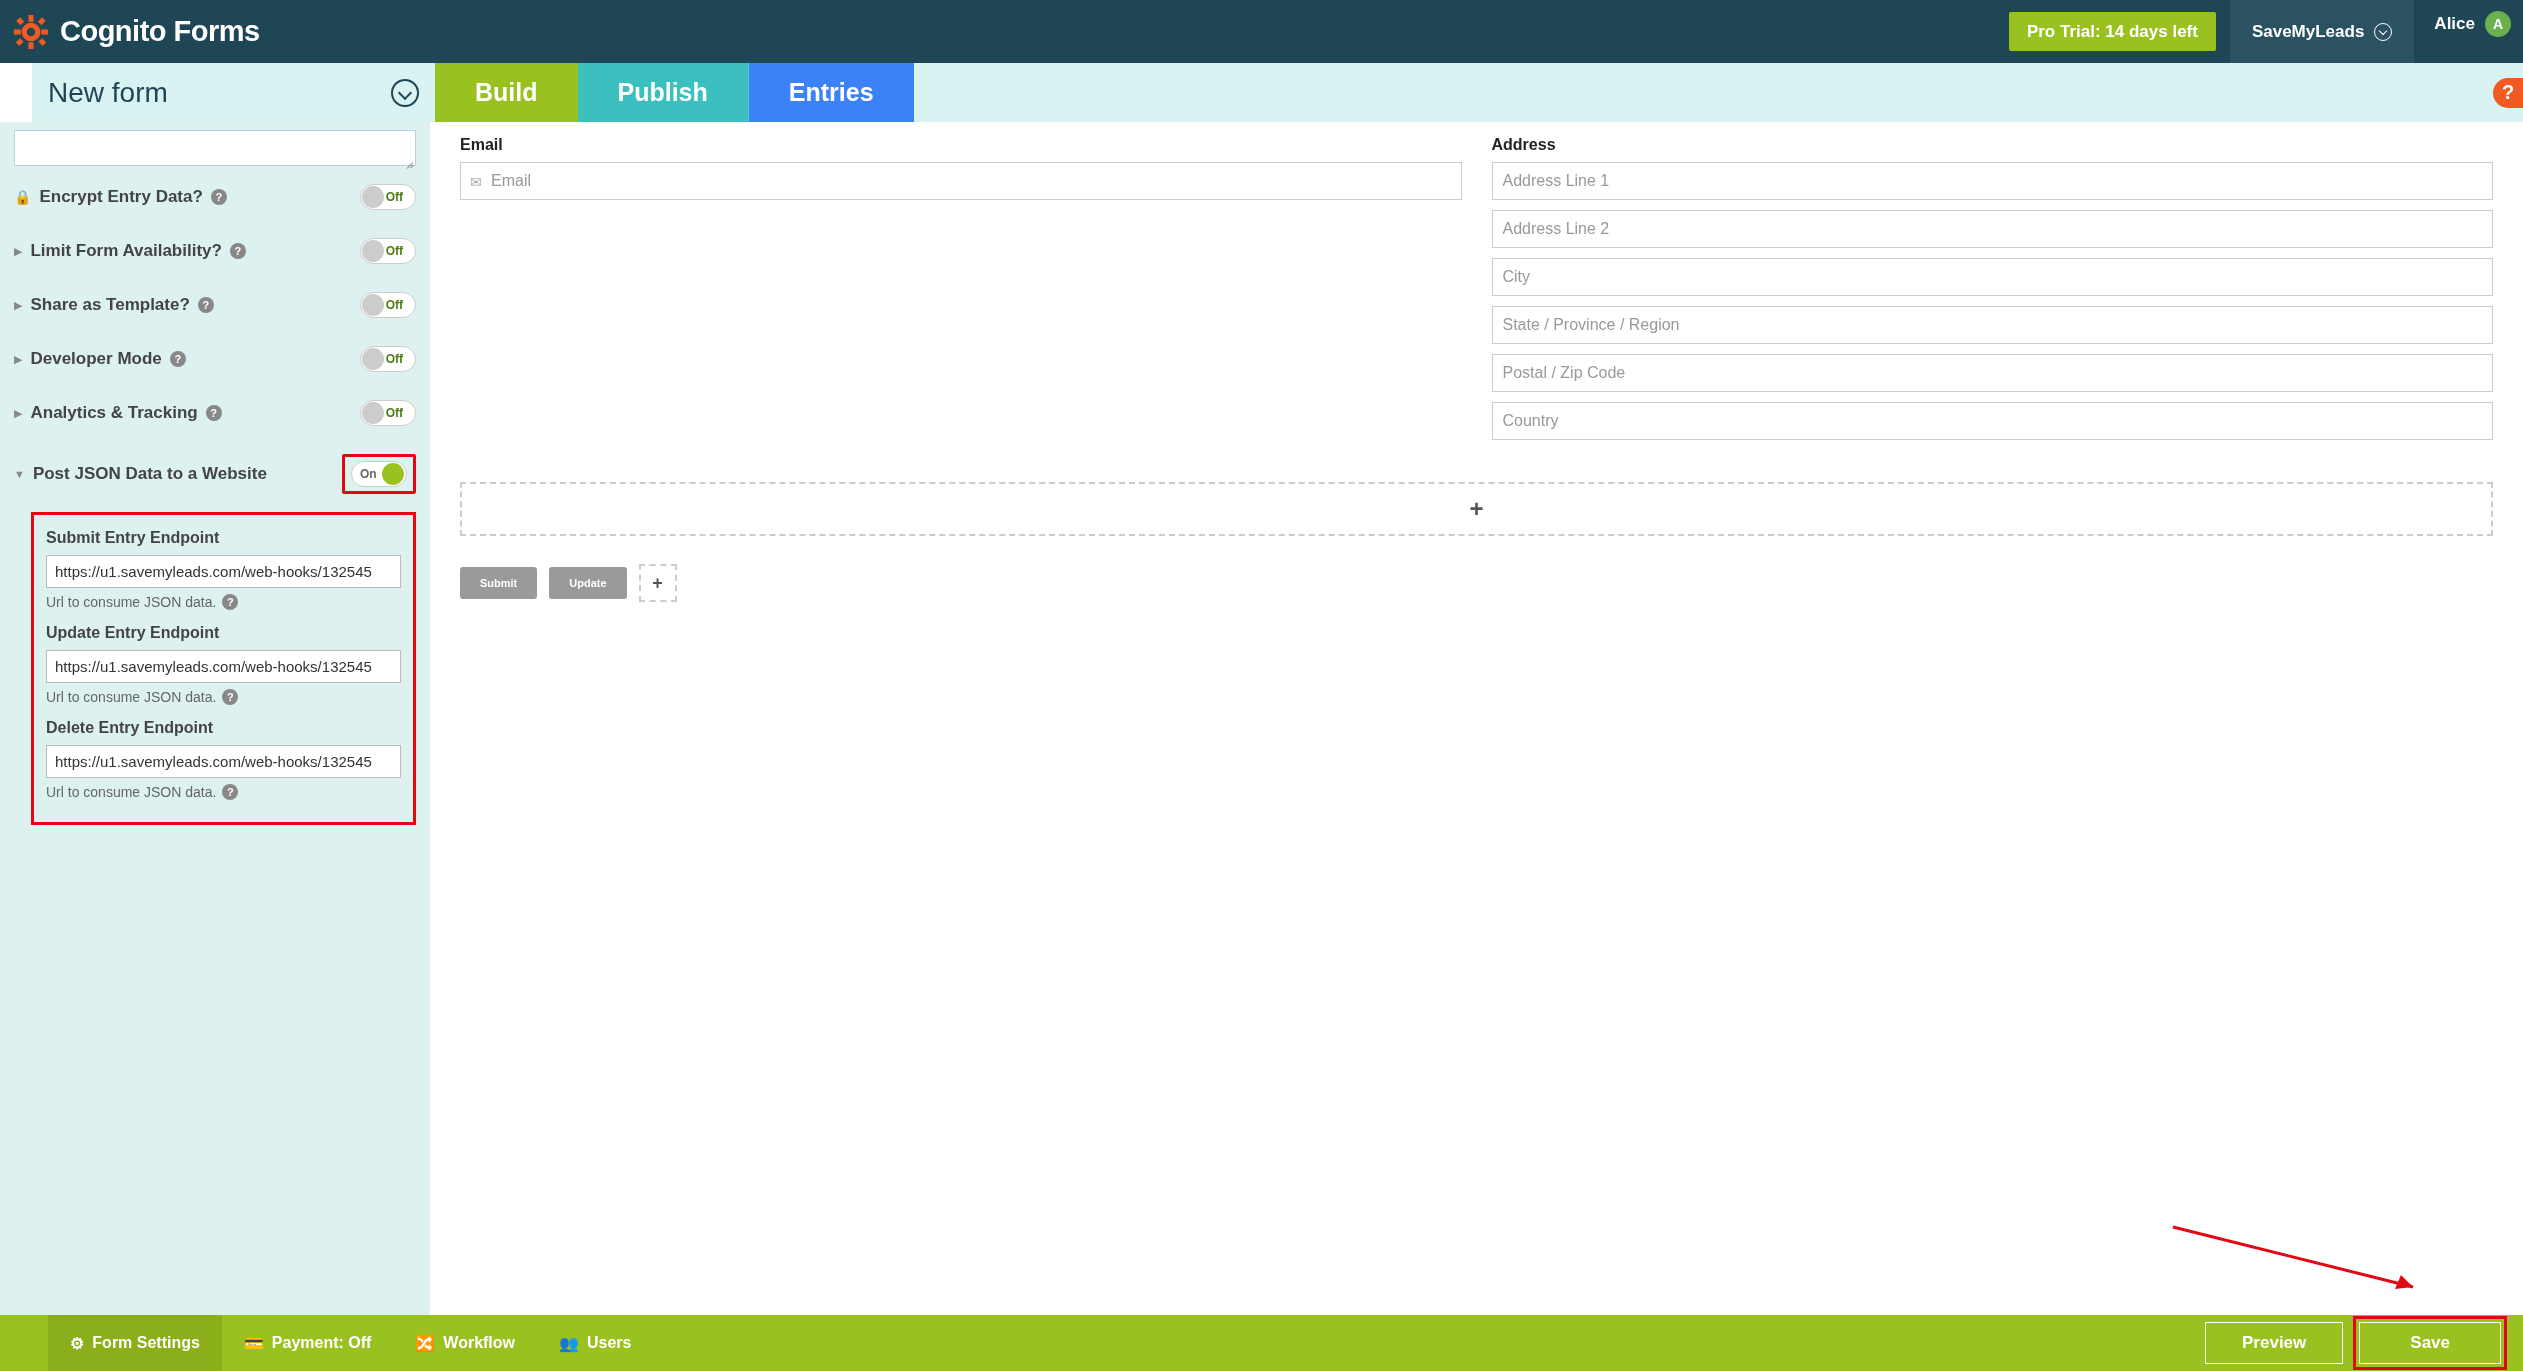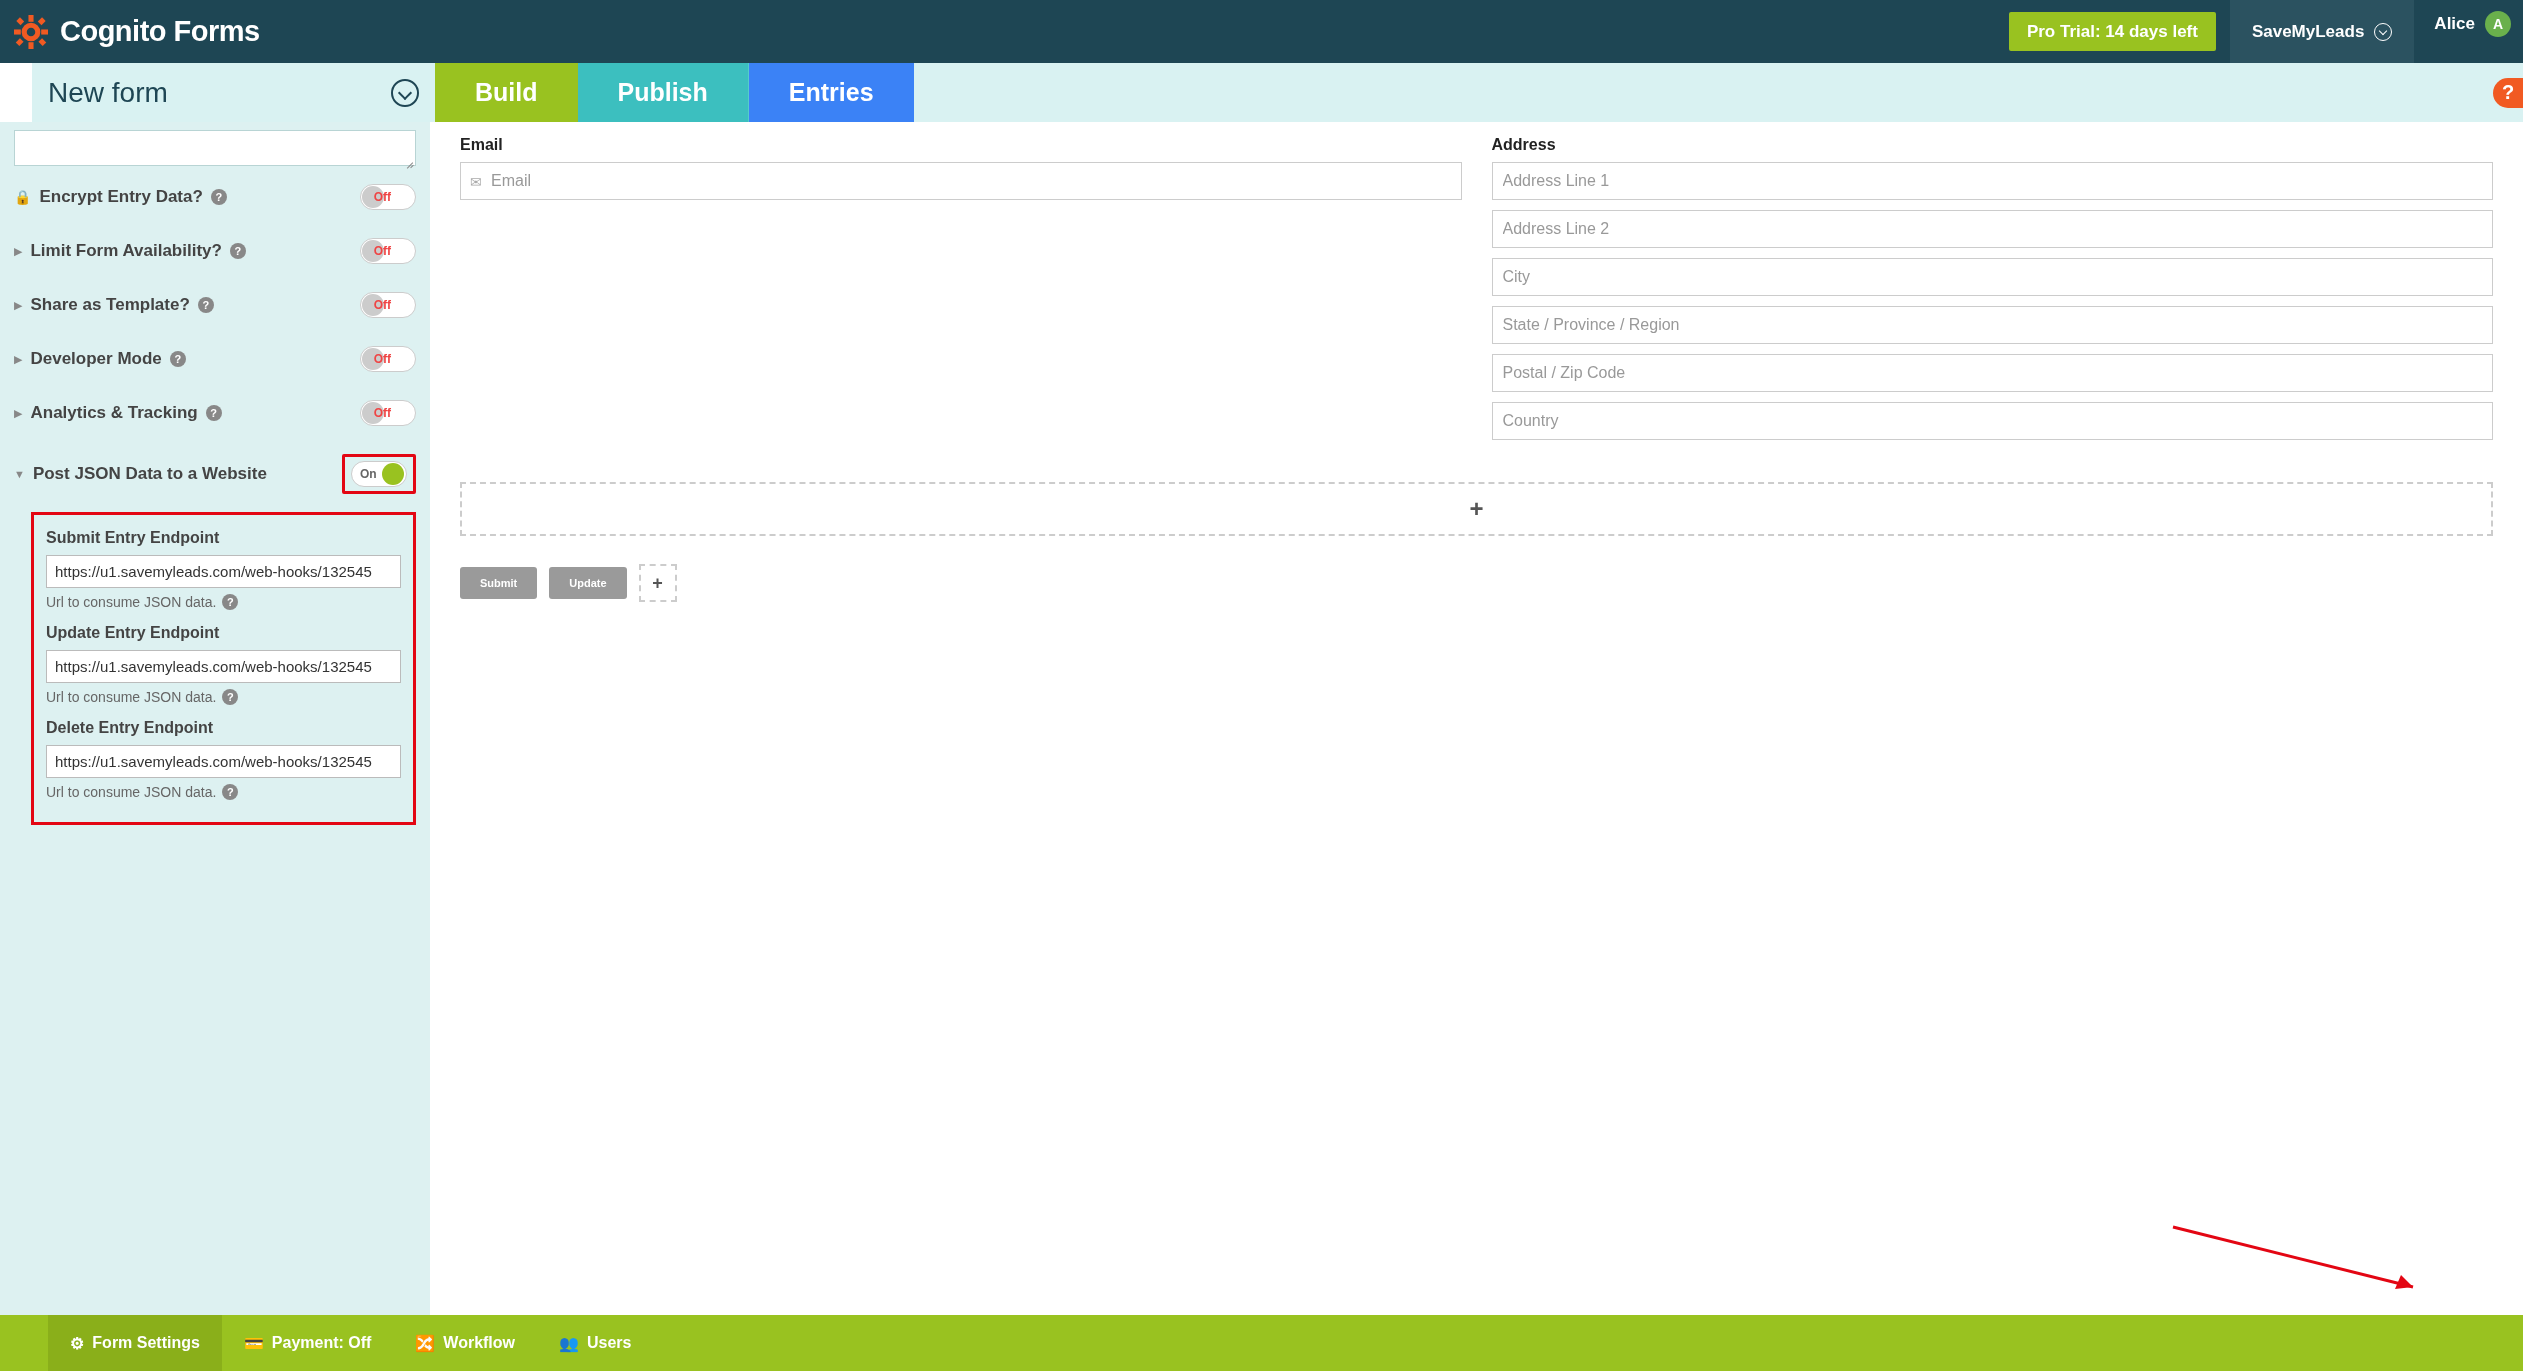--- a/index.html
+++ b/index.html
@@ -37,21 +37,21 @@
 .setting-row { display: flex; align-items: center; justify-content: space-between; padding: 14px 0; }
 .setting-label-wrap { display: flex; align-items: center; gap: 8px; cursor: pointer; }
 .setting-label { font-size: 17px; font-weight: 700; color: #444; }
 .tri-icon { color: #888; font-size: 11px; }
 .lock-icon { color: #888; font-size: 14px; }
 .q-icon { width: 16px; height: 16px; background: #888; color: #fff; border-radius: 50%; display: inline-flex; align-items: center; justify-content: center; font-size: 11px; font-weight: 700; }
 
 .toggle { width: 56px; height: 26px; background: #fff; border: 1px solid #ccc; border-radius: 14px; position: relative; display: flex; align-items: center; cursor: pointer; }
 .toggle-knob { width: 22px; height: 22px; border-radius: 50%; background: #ccc; position: absolute; }
 .toggle.off .toggle-knob { left: 1px; }
-.toggle.off .toggle-text { position: absolute; right: 24px; font-size: 12px; color: #ef4444; font-weight: 600; }
+.toggle.off .toggle-text { position: absolute; right: 12px; font-size: 12px; color: #4d7c0f; font-weight: 600; }
 .toggle.on .toggle-knob { right: 2px; background: #99c220; }
 .toggle.on .toggle-text { position: absolute; left: 8px; font-size: 12px; color: #666; font-weight: 600; }
 
 .red-box-toggle { border: 3px solid #e30613; padding: 4px 6px; border-radius: 2px; }
 .red-box-endpoints { border: 3px solid #e30613; padding: 14px 12px 22px 12px; margin-top: 4px; margin-left: 17px; }
 
 .endpoint-block { margin-bottom: 14px; }
 .endpoint-block:last-child { margin-bottom: 0; }
 .endpoint-title { font-size: 16px; font-weight: 700; color: #444; margin-bottom: 8px; }
 .endpoint-input { width: 100%; padding: 7px 8px; border: 1px solid #bbb; font-size: 15px; color: #333; background: #fff; }
@@ -288,13 +288,19 @@
     <span>Payment: Off</span>
   </div>
   <div class="bot-item">
     <span>🔀</span>
     <span>Workflow</span>
   </div>
   <div class="bot-item">
     <span>👥</span>
     <span>Users</span>
   </div>
+  <div class="bot-right">
+    <button class="preview-btn">Preview</button>
+    <div class="save-wrap">
+      <button class="save-btn">Save</button>
+    </div>
+  </div>
 </div>
 
 </body></html>

